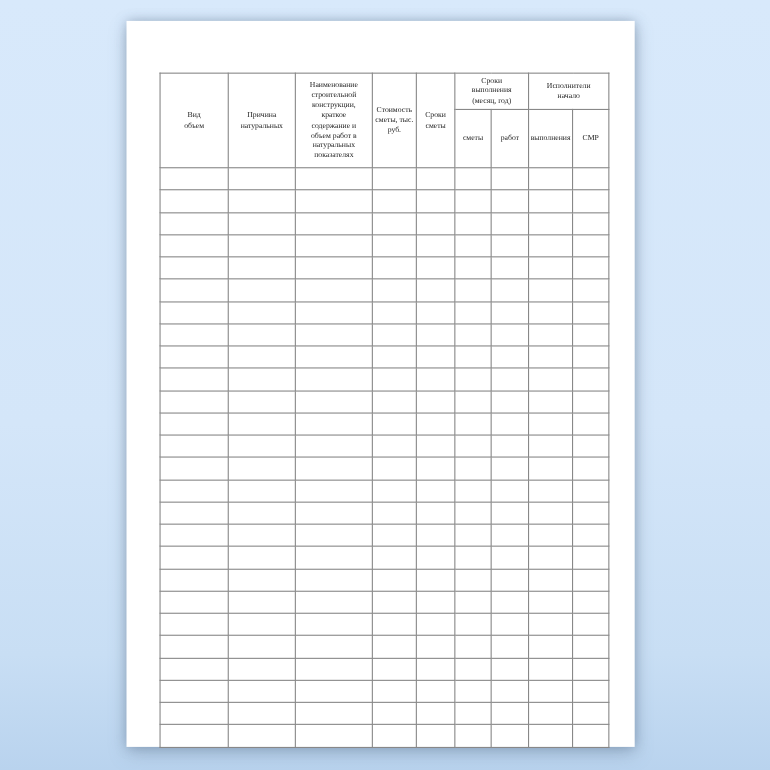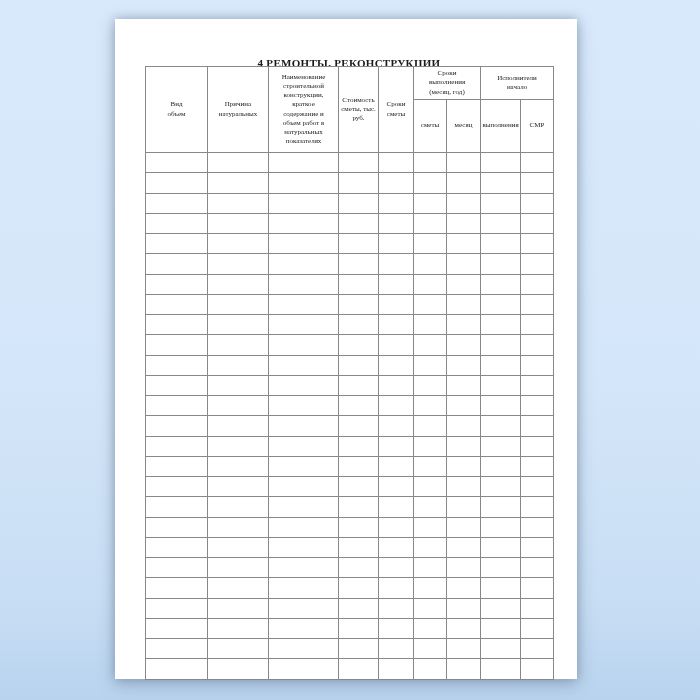--- a/index.html
+++ b/index.html
@@ -65,21 +65,20 @@
     height: 19.25px;
     padding: 0;
     background: #ffffff;
   }
 </style>
 </head>
 <body>
 
 <div class="paper">
 
-  <div class="doc-title">4 РЕМОНТЫ, РЕКОНСТРУКЦИИ</div>
 
   <table class="form">
     <colgroup>
       <col style="width:62px">
       <col style="width:61px">
       <col style="width:70px">
       <col style="width:40px">
       <col style="width:35px">
       <col style="width:33px">
       <col style="width:34px">
@@ -106,21 +105,21 @@
         <th rowspan="2">Сроки
 сметы</th>
         <th colspan="2">Сроки
 выполнения
 (месяц, год)</th>
         <th colspan="2">Исполнители
 начало</th>
       </tr>
       <tr class="sub-row">
         <th>сметы</th>
-        <th>месяц</th>
+        <th>работ</th>
         <th>выполнения</th>
         <th>СМР</th>
       </tr>
     </thead>
     <tbody>
         <tr>
           <td></td>
           <td></td>
           <td></td>
           <td></td>

